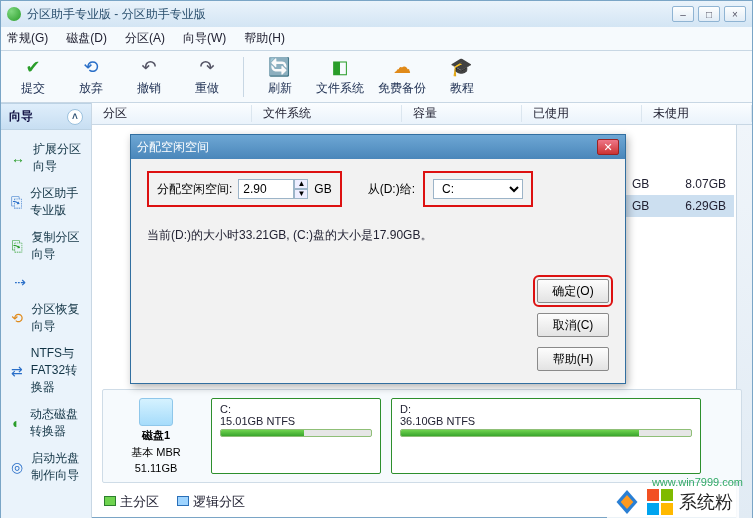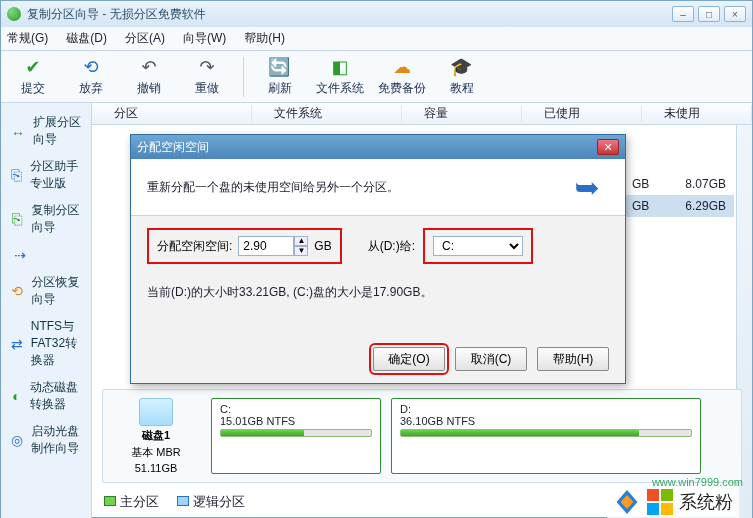--- a/index.html
+++ b/index.html
@@ -19,21 +19,21 @@
     .tsep { width:1px; height:40px; background:#c8d7e4; }
     .content { display:flex; height:calc(518px - 26px - 24px - 52px); }
     .leftcol { width:224px; background:#eaf3fb; border-right:1px solid #c8d7e4; display:flex; flex-direction:column; overflow:hidden; }
     .panel-head { background:linear-gradient(#dfeefb,#c7def2); border-top:1px solid #bcd2e4; border-bottom:1px solid #bcd2e4; padding:4px 8px; font-weight:bold; color:#114; display:flex; align-items:center; justify-content:space-between; }
     .chev { width:16px; height:16px; border:1px solid #9bc1de; border-radius:50%; display:flex; align-items:center; justify-content:center; background:#fff; font-size:10px; color:#357; }
     .panel-body { padding:6px 4px; }
     .witem { display:flex; align-items:center; gap:8px; padding:5px 6px; color:#134; cursor:pointer; border-radius:2px; }
     .witem .wicon { width:18px; height:18px; display:flex; align-items:center; justify-content:center; font-size:14px; }
     .rightcol { flex:1; display:flex; flex-direction:column; position:relative; }
     .tblhead { height:22px; display:flex; align-items:center; border-bottom:1px solid #c8d7e4; background:linear-gradient(#fbfdff,#eaf3fb); }
-    .tblhead div { padding:0 22px; border-right:1px solid #dbe6ef; font-size:12px; color:#223; }
+    .tblhead div { padding:0 11px; border-right:1px solid #dbe6ef; font-size:12px; color:#223; }
     .col-part { width:160px; } .col-fs { width:150px; } .col-cap { width:120px; } .col-used { width:120px; } .col-free { width:110px; }
     .tblrow { height:22px; display:flex; align-items:center; font-size:12px; color:#223; }
     .tblrow div { padding:0 8px; }
     .tblrow.sel { background:#ccdff0; }
     .diskbar { margin:10px; border:1px solid #cfdce7; background:#f6fafd; border-radius:2px; display:flex; padding:8px; gap:10px; }
     .diskinfo { width:90px; display:flex; flex-direction:column; align-items:center; gap:2px; font-size:11px; }
     .diskinfo .dicon { width:34px; height:28px; background:linear-gradient(#d5f2ff,#a6dcfb); border:1px solid #8fc7ea; border-radius:3px; }
     .partblock { border:1px solid #2d8f2d; border-radius:2px; background:#fff; position:relative; padding:4px 8px; font-size:11px; color:#223; flex:0 0 auto; }
     .partblock.c { width:170px; }
     .partblock.d { width:310px; }
@@ -52,40 +52,40 @@
     .dlg-head .txt { flex:1; color:#223; }
     .dlg-head .bigicon { width:44px; height:36px; display:flex; align-items:center; justify-content:center; font-size:30px; }
     .rowin { display:flex; align-items:center; gap:8px; padding:12px 16px; }
     .redbox { border:2px solid #d11; padding:6px 8px; display:flex; align-items:center; gap:6px; }
     .spinwrap { display:flex; align-items:center; }
     .spin { width:56px; height:20px; border:1px solid #9cb4c8; background:#fff; padding:1px 4px; font-size:12px; }
     .spinbtns { display:flex; flex-direction:column; }
     .spinbtns div { width:14px; height:10px; border:1px solid #9cb4c8; background:#eef; font-size:8px; text-align:center; line-height:8px; cursor:pointer; }
     select.combo { width:90px; height:20px; border:1px solid #9cb4c8; background:#fff; font-size:12px; padding:0 4px; }
     .dlg-line { margin:8px 16px 0; font-size:12px; color:#223; }
-    .dlg-btns { position:absolute; bottom:12px; right:16px; display:flex; gap:10px; }
+    .dlg-btns { position:absolute; bottom:12px; right:16px; display:flex; gap:10px;flex-direction:column; }
     .btn { min-width:72px; height:24px; border:1px solid #8a8a8a; background:linear-gradient(#fdfdfd,#e3e3e3); border-radius:2px; cursor:pointer; font-size:12px; display:flex; align-items:center; justify-content:center; }
     .btn.redwrap { outline:2px solid #d11; outline-offset:2px; }
     
     .watermark { position:absolute; right:14px; bottom:0; display:flex; align-items:center; gap:6px; background:rgba(255,255,255,.85); padding:2px 6px; font-size:18px; color:#222; }
     .wm-url { position:absolute; right:10px; bottom:30px; font-size:11px; color:#3a6; }
     .wm-logo { width:28px; height:28px; }
     .wm-ms { display:grid; grid-template-columns:12px 12px; grid-template-rows:12px 12px; gap:2px; }
     .wm-ms div:nth-child(1){background:#f25022;} .wm-ms div:nth-child(2){background:#7fba00;} .wm-ms div:nth-child(3){background:#00a4ef;} .wm-ms div:nth-child(4){background:#ffb900;}
     
     .ic-green{color:#2a9d2a;} .ic-blue{color:#2a6fc8;} .ic-orange{color:#e08a1a;} .ic-gray{color:#556;}
     .scrollbar-stub { position:absolute; right:0; top:0; bottom:0; width:16px; background:linear-gradient(#f0f5fa,#e1ebf4); border-left:1px solid #c8d7e4; }
   </style>
 </head>
 <body>
 
 <div class="main-win">
   <div class="titlebar">
     <div class="app-icon"></div>
-    <div class="title">复制分区向导 - 无损分区免费软件</div>
+    <div class="title">分区助手专业版 - 分区助手专业版</div>
     <div class="winbuttons">
       <div class="winbtn">–</div>
       <div class="winbtn">□</div>
       <div class="winbtn">×</div>
     </div>
   </div>
 
   <div class="menubar">
     <span>常规(G)</span>
     <span>磁盘(D)</span>
@@ -125,20 +125,24 @@
         <span>免费备份</span>
       </div>
     <div class="tbtn">
         <div class="ticon ic-orange">🎓</div>
         <span>教程</span>
       </div>
   </div>
 
   <div class="content">
     <div class="leftcol">
+      <div class="panel-head">
+        <span>向导</span>
+        <span class="chev">˄</span>
+      </div>
       <div class="panel-body" id="panel1-body">
           <div class="witem">
             <span class="wicon ic-green">↔</span>
             <span>扩展分区向导</span>
           </div>
           <div class="witem">
             <span class="wicon ic-blue">⎘</span>
             <span>分区助手专业版</span>
           </div>
           <div class="witem">
@@ -220,24 +224,20 @@
       </div>
     </div>
   </div>
 </div>
 
 <div class="dialog">
   <div class="dlg-title">
     <span class="t">分配空闲空间</span>
     <div class="dlg-close">✕</div>
   </div>
-  <div class="dlg-head">
-    <div class="txt">重新分配一个盘的未使用空间给另外一个分区。</div>
-    <div class="bigicon ic-blue">➥</div>
-  </div>
   <div class="rowin">
     <div class="redbox">
       <span>分配空闲空间:</span>
       <div class="spinwrap">
         <input class="spin" value="2.90" style="">
         <div class="spinbtns">
           <div>▲</div>
           <div>▼</div>
         </div>
       </div>

